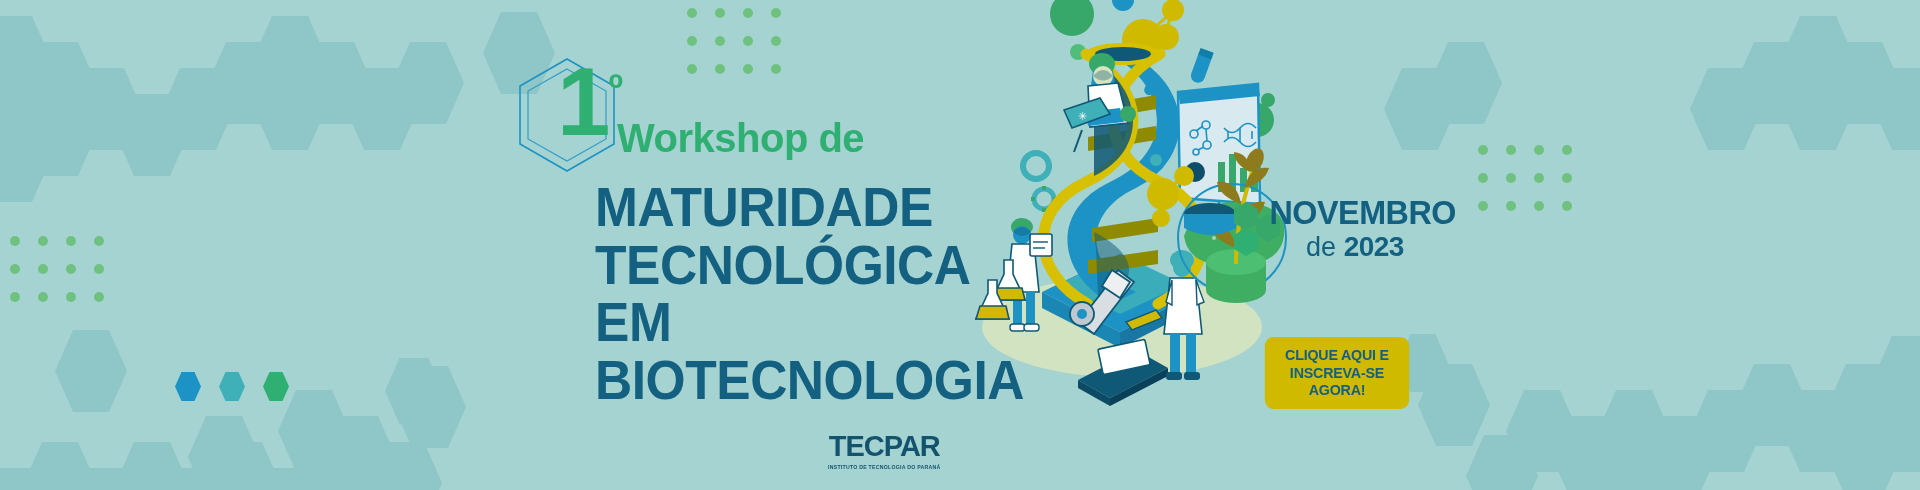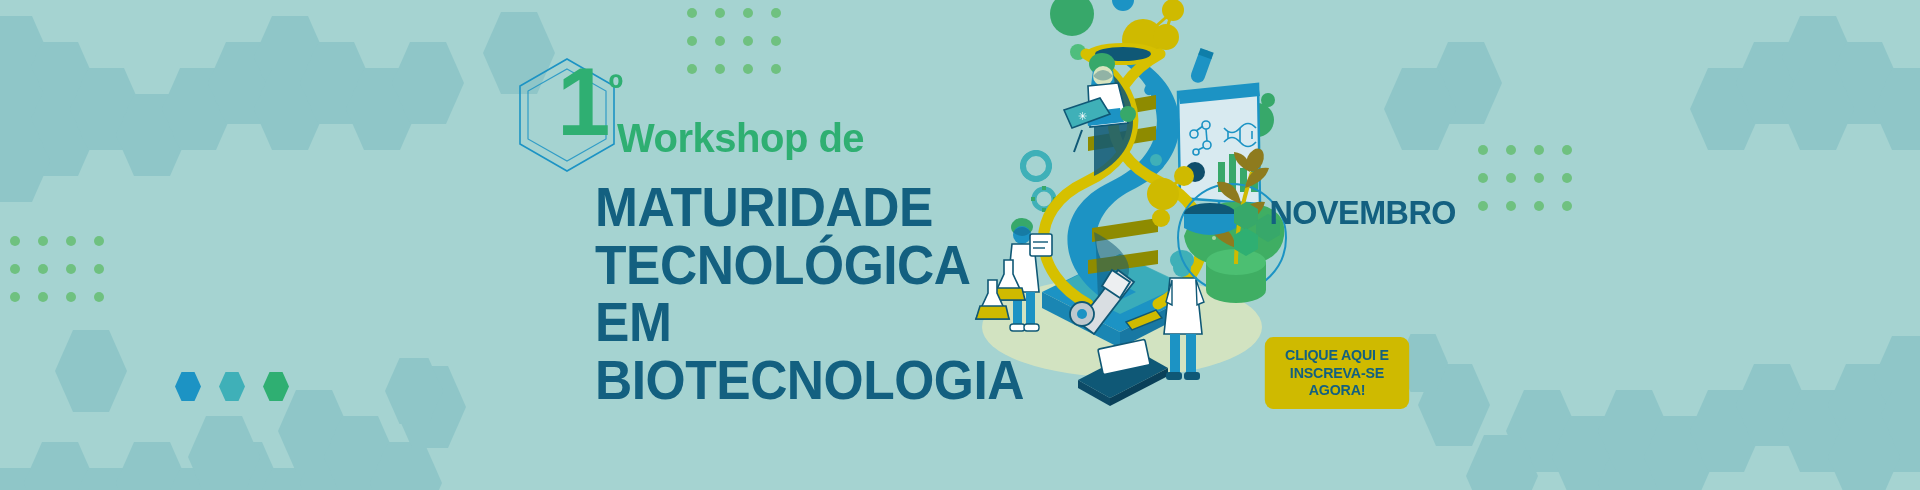--- a/index.html
+++ b/index.html
@@ -574,24 +574,32 @@
       <polygon points="308,222 320,229 320,243 308,250 296,243 296,229" fill="#37A86A"></polygon>
       <polygon points="286,236 298,243 298,257 286,264 274,257 274,243" fill="#2FAF72"></polygon>
     </g>
 
     <circle cx="196" cy="168" r="6" fill="#3FB0B8"></circle>
     <circle cx="168" cy="122" r="8" fill="#37A86A"></circle>
   </svg>
 
   <div class="dateblock">
     <div class="date-month">NOVEMBRO</div>
+    <div class="date-year-line">
+      <span>de</span>
+      <span class="date-year">2023</span>
+    </div>
   </div>
 
   <button class="cta">
     <span>CLIQUE AQUI E</span><br>
     <span>INSCREVA-SE AGORA!</span>
   </button>
 
   <div class="logos">
+    <div class="tecpar">
+      <div class="tecpar-word">TECPAR</div>
+      <div class="tecpar-sub">INSTITUTO DE TECNOLOGIA DO PARANÁ</div>
+    </div>
 
   </div>
 
 </div>
 
 </body></html>

